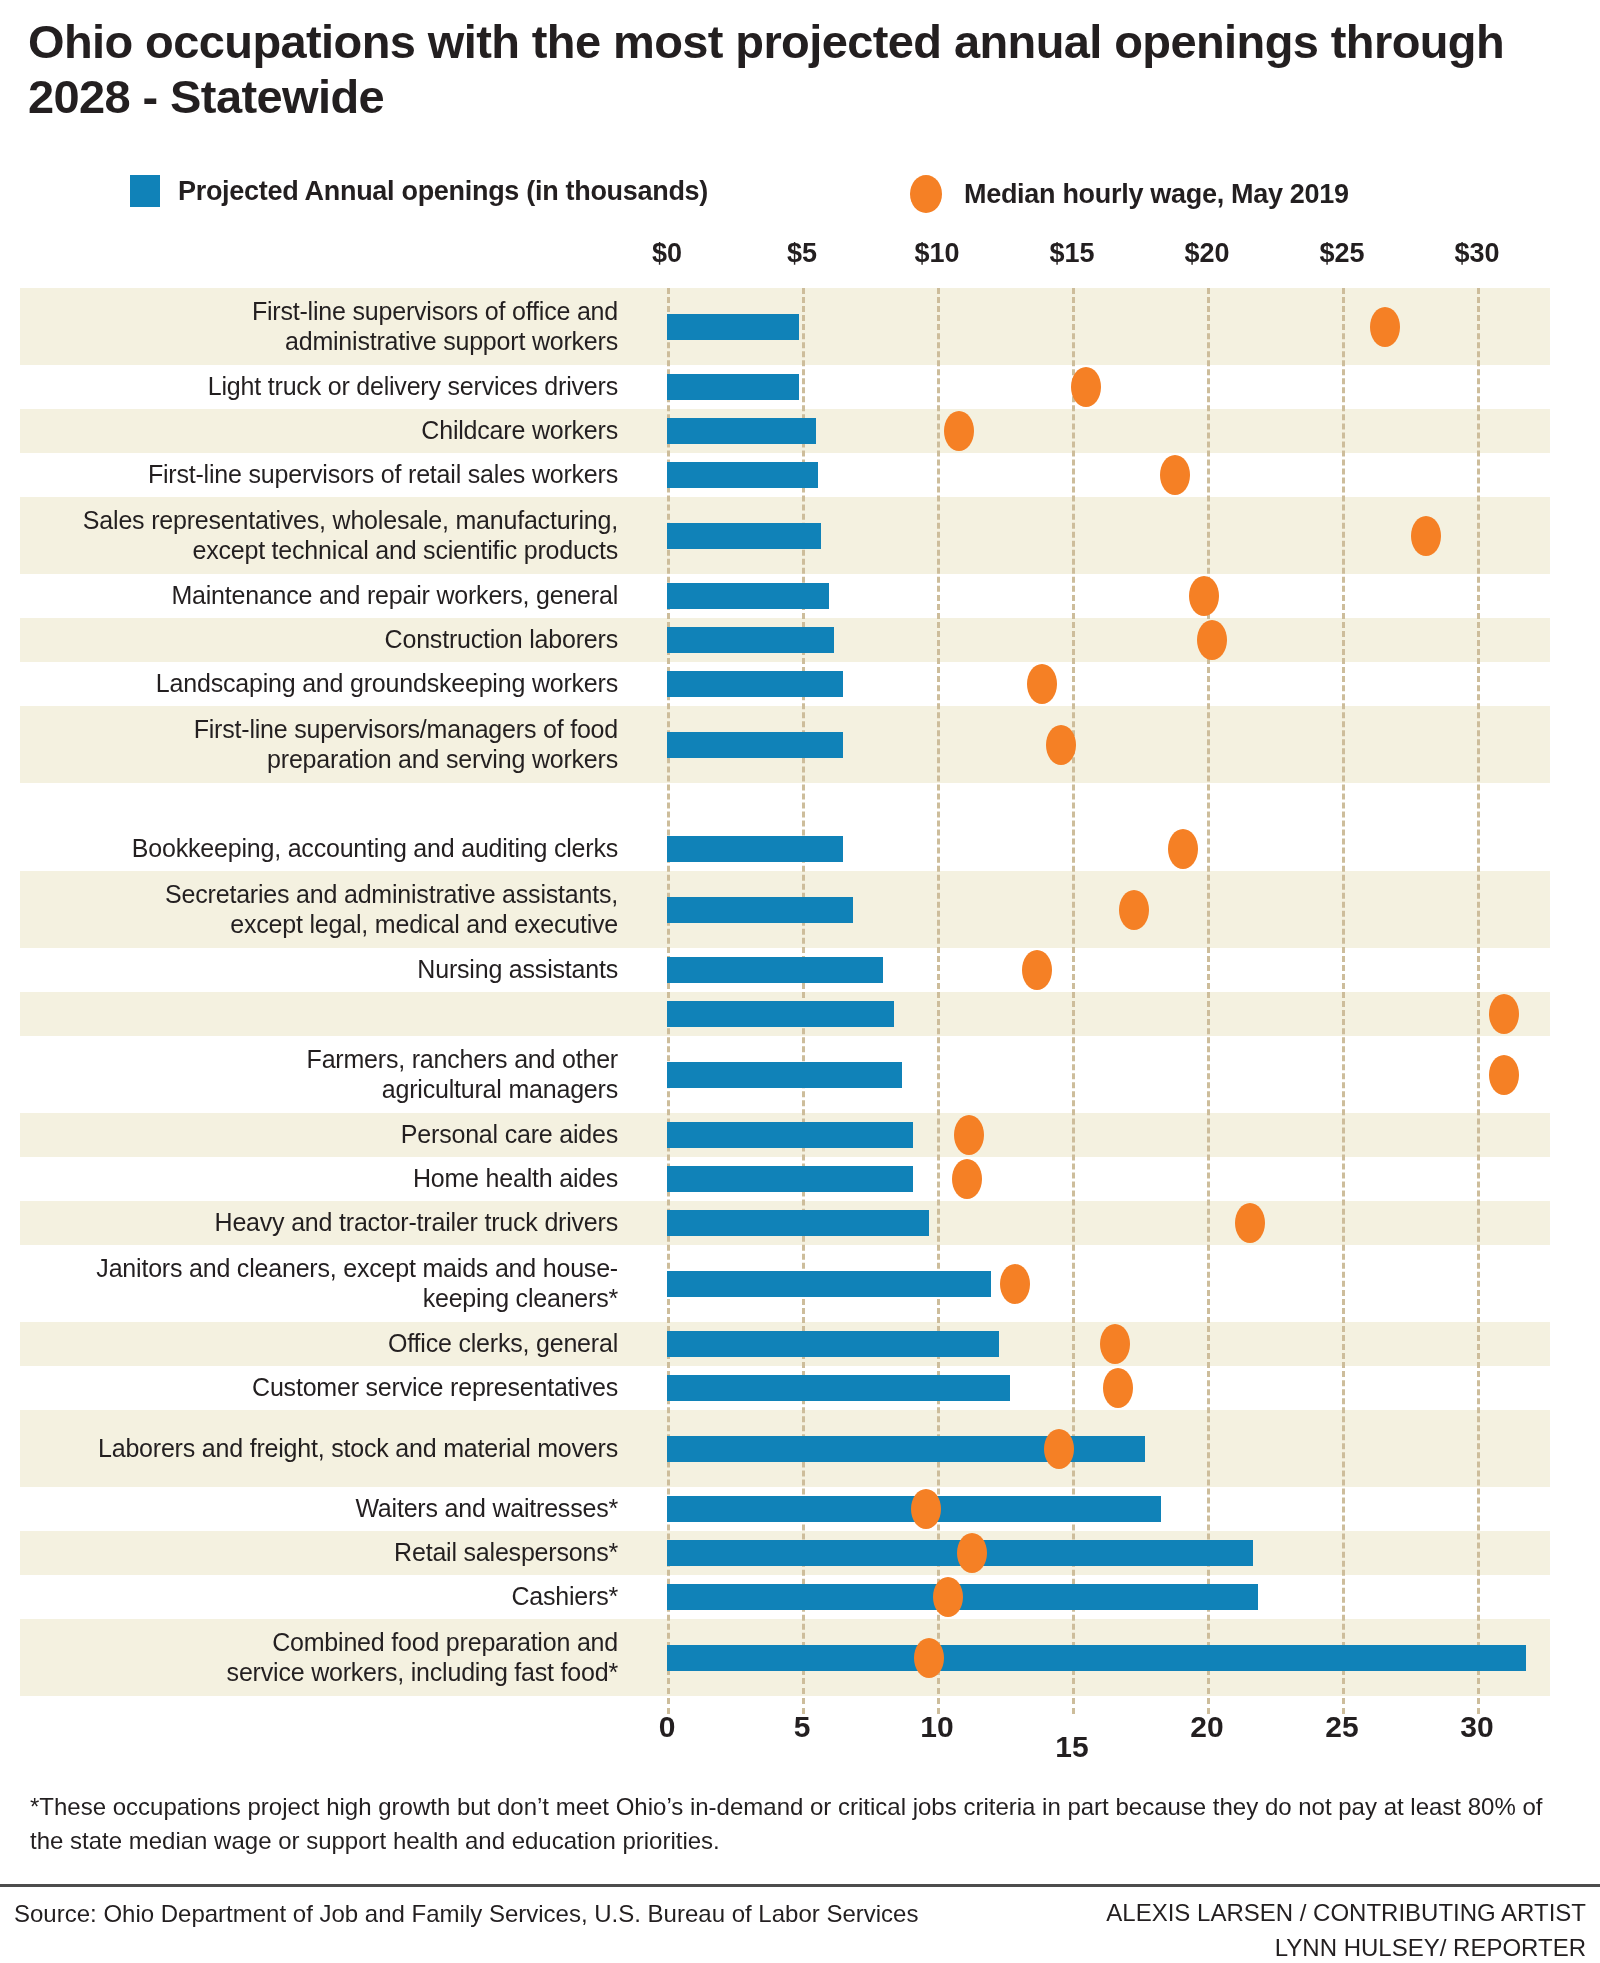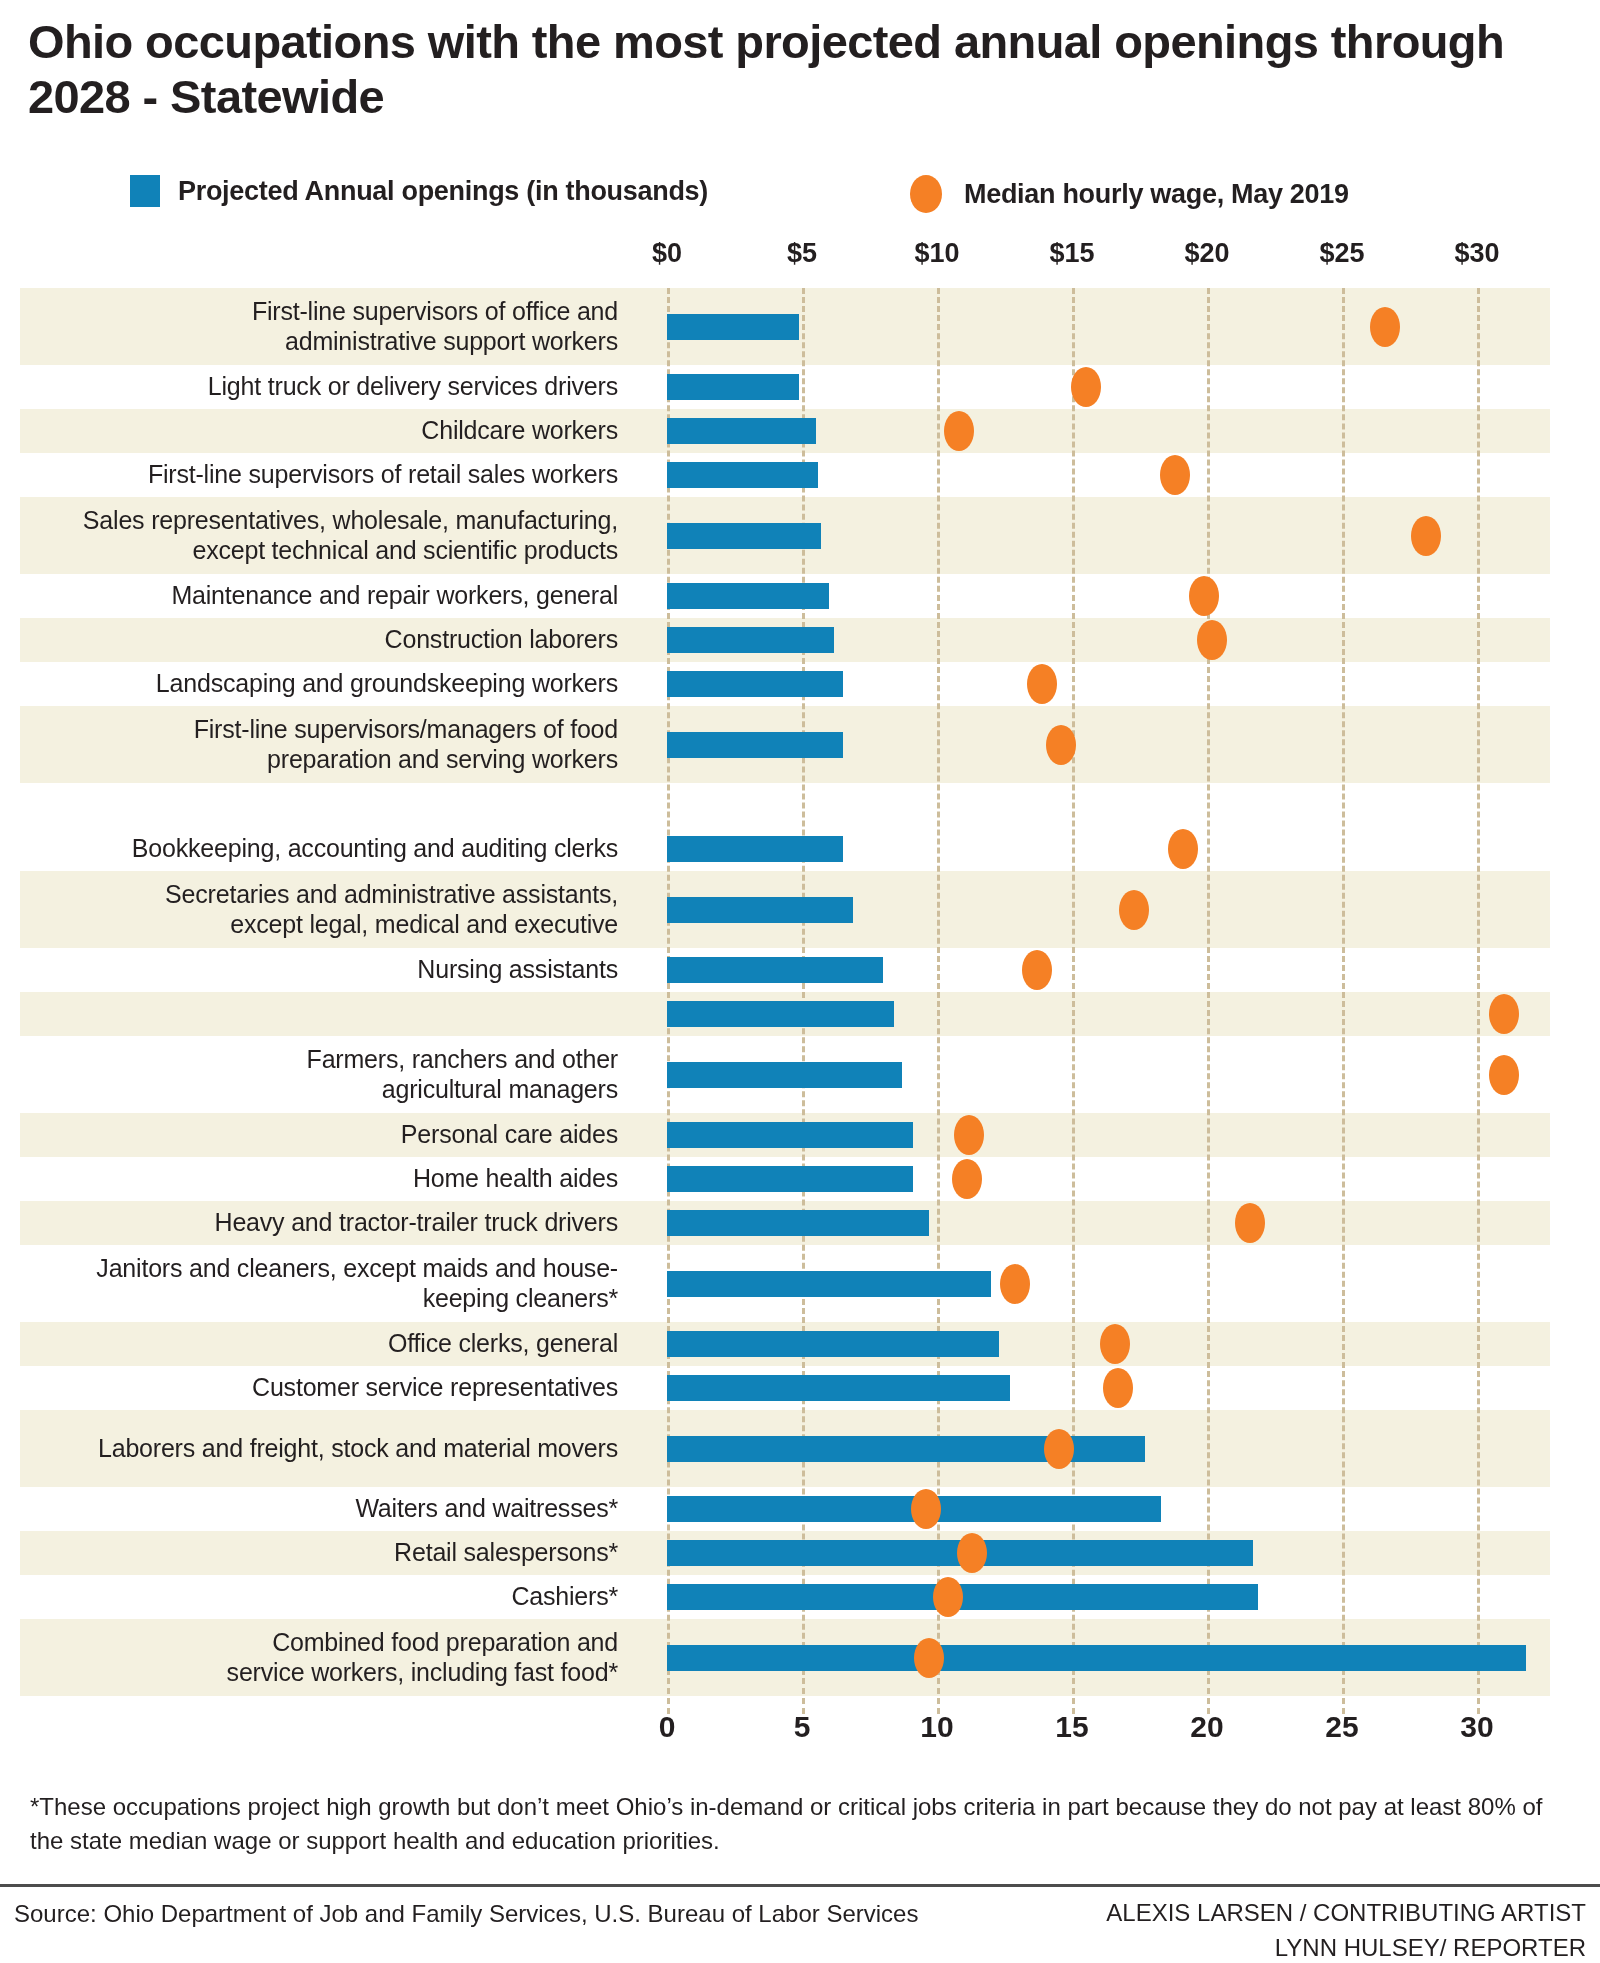--- a/index.html
+++ b/index.html
@@ -471,21 +471,21 @@
           <div class="dot" style="left: 928.9px;"></div>
         </div>
       </div>
     </div>
 </div>
 
 <div id="axis-bottom">
     <div class="tick" style="left: 667px;">0</div>
     <div class="tick" style="left: 802px;">5</div>
     <div class="tick" style="left: 937px;">10</div>
-    <div class="tick" style="left: 1072px;">15</div>
+    <div class="tick" style="left: 1072px; margin-top: 20px;">15</div>
     <div class="tick" style="left: 1207px;">20</div>
     <div class="tick" style="left: 1342px;">25</div>
     <div class="tick" style="left: 1477px;">30</div>
   </div>
 
 <div id="footnote">*These occupations project high growth but don’t meet Ohio’s in-demand or critical jobs criteria in part because they do not pay at least 80% of the state median wage or support health and education priorities.</div>
 <div id="rule"></div>
 <div id="source">Source: Ohio Department of Job and Family Services, U.S. Bureau of Labor Services</div>
 <div id="credits">
   <div>ALEXIS LARSEN / CONTRIBUTING ARTIST</div>

